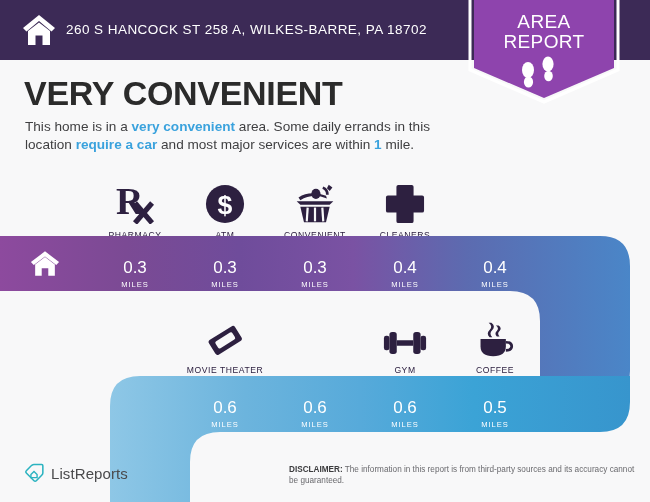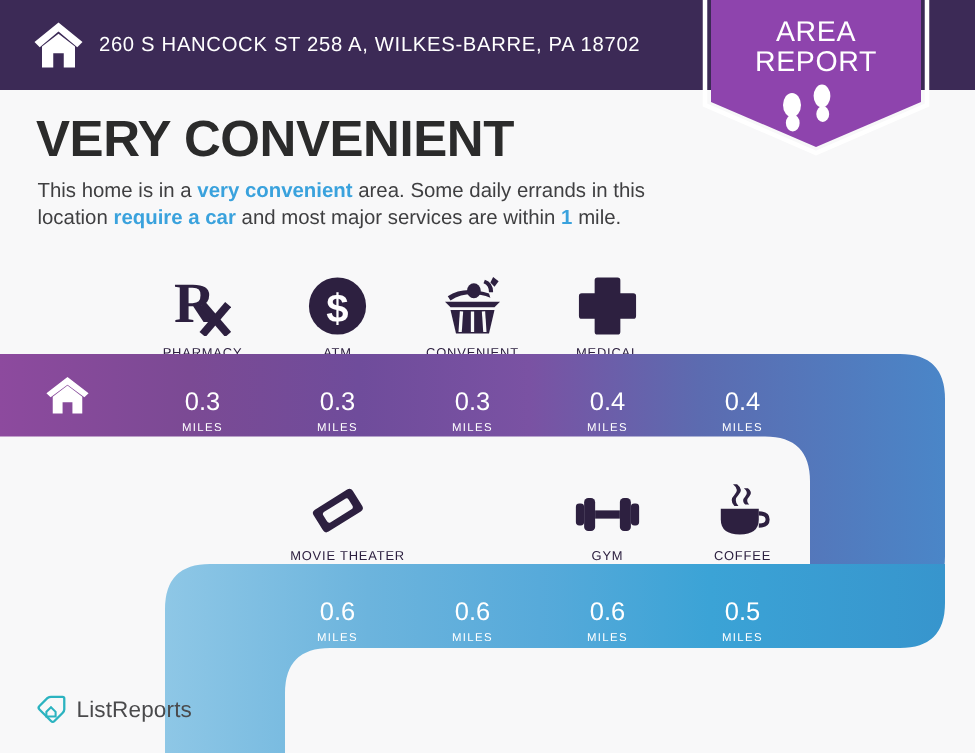--- a/index.html
+++ b/index.html
@@ -155,21 +155,21 @@
       </div>
       <div class="icon-label">CONVENIENT</div>
     </div>
 
     <div class="icon-cell" style="left:360px;">
       <div class="icon-art">
         <svg viewBox="0 0 42 42" width="40" height="40">
           <path fill="#2d2040" d="M14 1 L28 1 Q30 1 30 3 L30 12 L39 12 Q41 12 41 14 L41 28 Q41 30 39 30 L30 30 L30 39 Q30 41 28 41 L14 41 Q12 41 12 39 L12 30 L3 30 Q1 30 1 28 L1 14 Q1 12 3 12 L12 12 L12 3 Q12 1 14 1 Z"></path>
         </svg>
       </div>
-      <div class="icon-label">MEDICAL</div>
+      <div class="icon-label">CLEANERS</div>
     </div>
 
   </div>
 
   <div>
 
     <svg style="position:absolute;left:0px;top:236px;" width="650" height="165">
       <defs>
         <linearGradient id="g1" x1="0" y1="0" x2="1" y2="0">
           <stop offset="0%" stop-color="#8d4a9e"></stop>
@@ -208,21 +208,21 @@
       </div>
       <div class="seg" style="left:450px;">
         <div class="val">0.4</div>
         <div class="unit">MILES</div>
       </div>
     </div>
   </div>
 
   <div class="icon-row" style="top:315px;height:58px;">
 
-    <div class="icon-cell" style="left:180px;text-align:right;">
+    <div class="icon-cell" style="left:180px;">
       <div class="icon-art">
         <svg viewBox="0 0 44 42" width="40" height="38">
           <g transform="rotate(-32 22 21)">
             <rect x="5" y="12" width="34" height="19" rx="3" fill="#2d2040"></rect>
             <rect x="11" y="17" width="22" height="9" rx="2" fill="#f8f8f9"></rect>
           </g>
         </svg>
       </div>
       <div class="icon-label">MOVIE THEATER</div>
     </div>
@@ -293,14 +293,15 @@
   </div>
 
   <div class="logo-wrap">
     <svg viewBox="0 0 26 26" width="20" height="20">
       <path d="M13 2 L23 2 Q24.5 2 24.5 3.5 L24.5 13 Q24.5 14.5 23 16 L16 23 Q14.5 24.5 13 23 L3 13 Q1.5 11.5 3 10 L10 3 Q11.5 2 13 2 Z" fill="none" stroke="#2bb3c0" stroke-width="2"></path>
       <path d="M9 15 L13 11 L17 15 L17 19 L9 19 Z" fill="none" stroke="#2bb3c0" stroke-width="1.8"></path>
     </svg>
     <span class="logo-text">ListReports</span>
   </div>
 
+  <div class="disclaimer"><b>DISCLAIMER:</b><span> The information in this report is from third-party sources and its accuracy cannot be guaranteed.</span></div>
 
 </div>
 
 </body></html>

